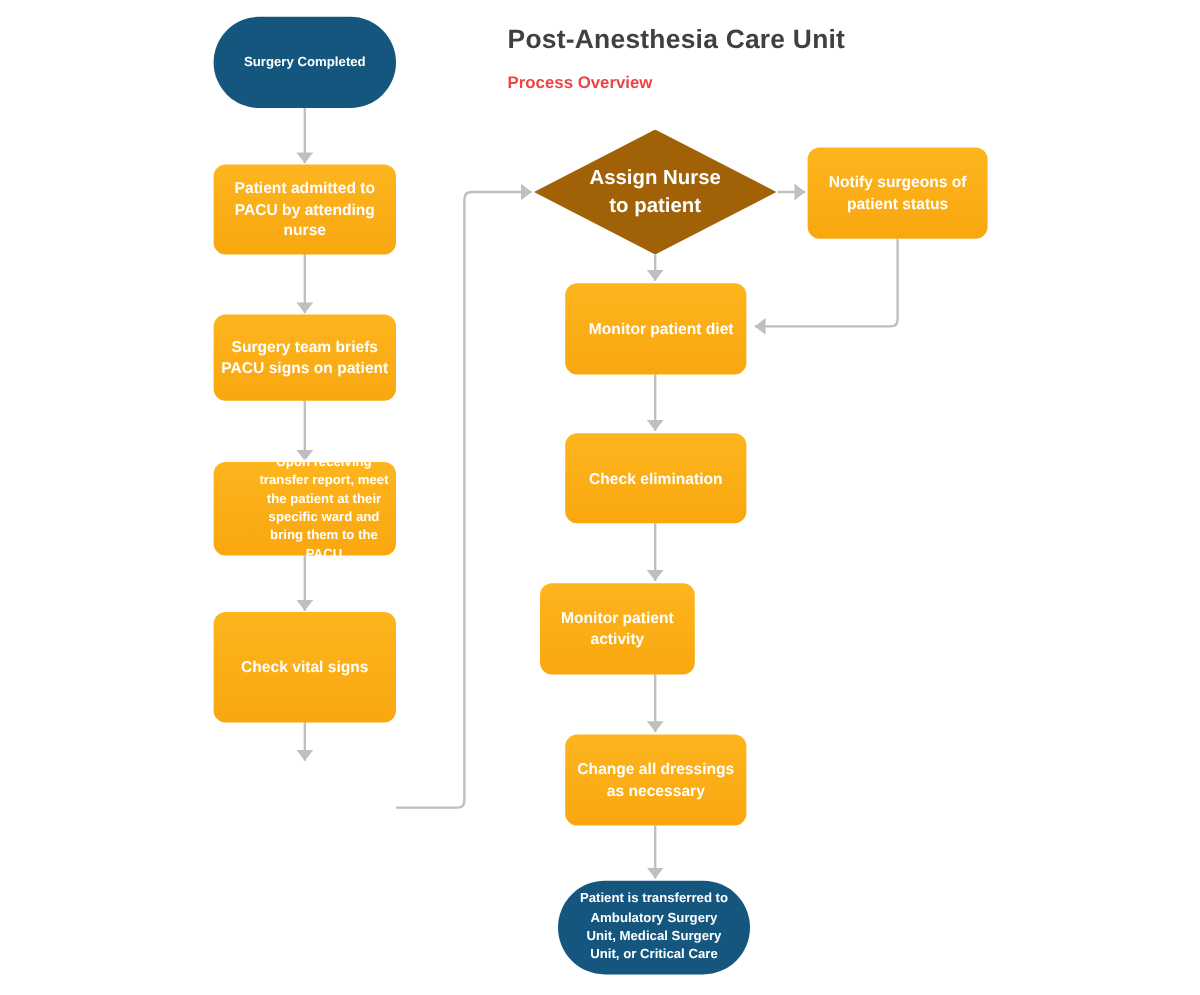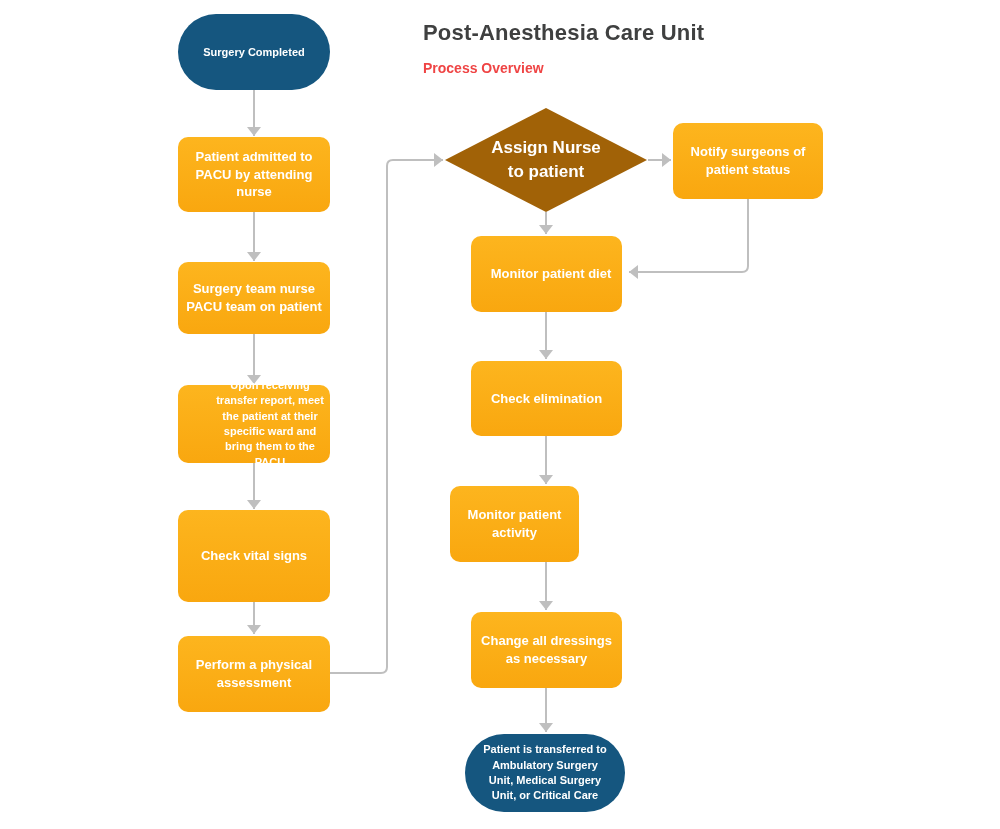--- a/index.html
+++ b/index.html
@@ -64,34 +64,31 @@
 
   <div class="node terminator" style="left:178px;top:14px;width:152px;height:76px;border-radius:38px;">
     <span class="lbl">Surgery Completed</span>
   </div>
 
   <div class="node process" style="left:178px;top:137px;width:152px;height:75px;">
     <span class="lbl">Patient admitted to PACU by attending nurse</span>
   </div>
 
   <div class="node process" style="left:178px;top:262px;width:152px;height:72px;">
-    <span class="lbl">Surgery team nurse PACU team on patient</span>
+    <span class="lbl">Surgery team briefs PACU signs on patient</span>
   </div>
 
   <div class="node process small-text" style="left:178px;top:385px;width:152px;height:78px;padding-left:38px;">
     <span class="lbl">Upon receiving transfer report, meet the patient at their specific ward and bring them to the PACU</span>
   </div>
 
   <div class="node process" style="left:178px;top:510px;width:152px;height:92px;">
     <span class="lbl">Check vital signs</span>
   </div>
 
-  <div class="node process" style="left:178px;top:636px;width:152px;height:76px;">
-    <span class="lbl">Perform a physical assessment</span>
-  </div>
 
   <div class="node decision" style="left:445px;top:108px;width:202px;height:104px;">
     <span class="lbl">Assign Nurse to patient</span>
   </div>
 
   <div class="node process" style="left:673px;top:123px;width:150px;height:76px;">
     <span class="lbl">Notify surgeons of patient status</span>
   </div>
 
   <div class="node process" style="left:471px;top:236px;width:151px;height:76px;padding-left:15px;">

